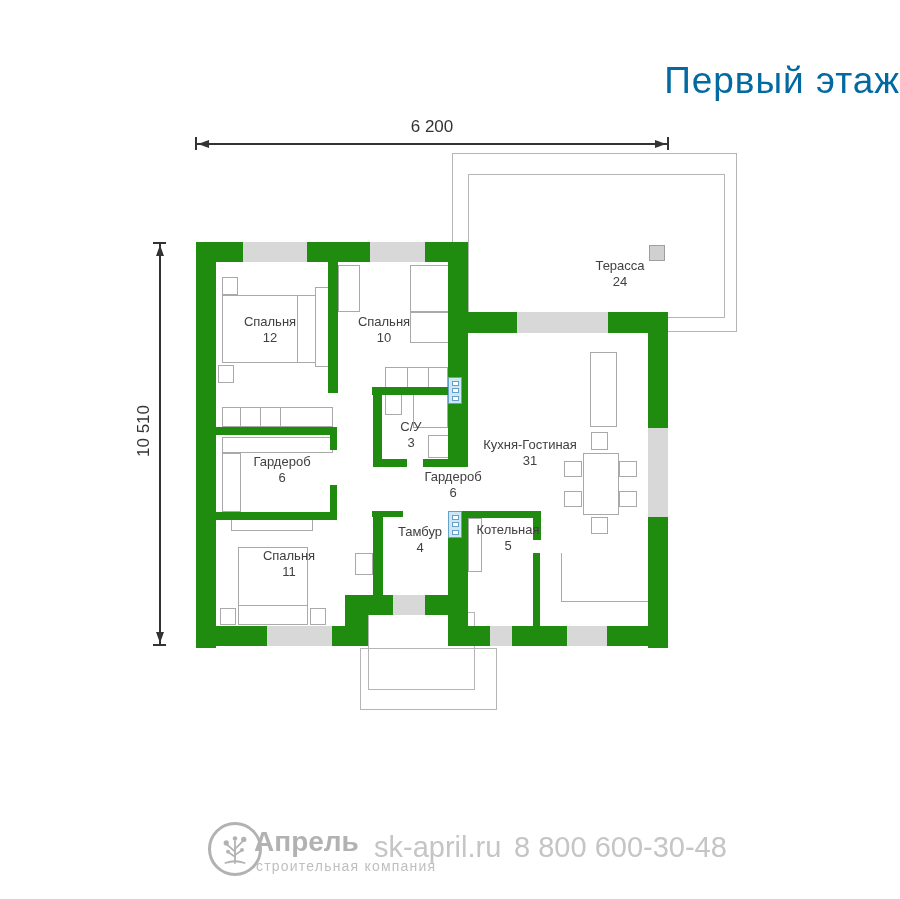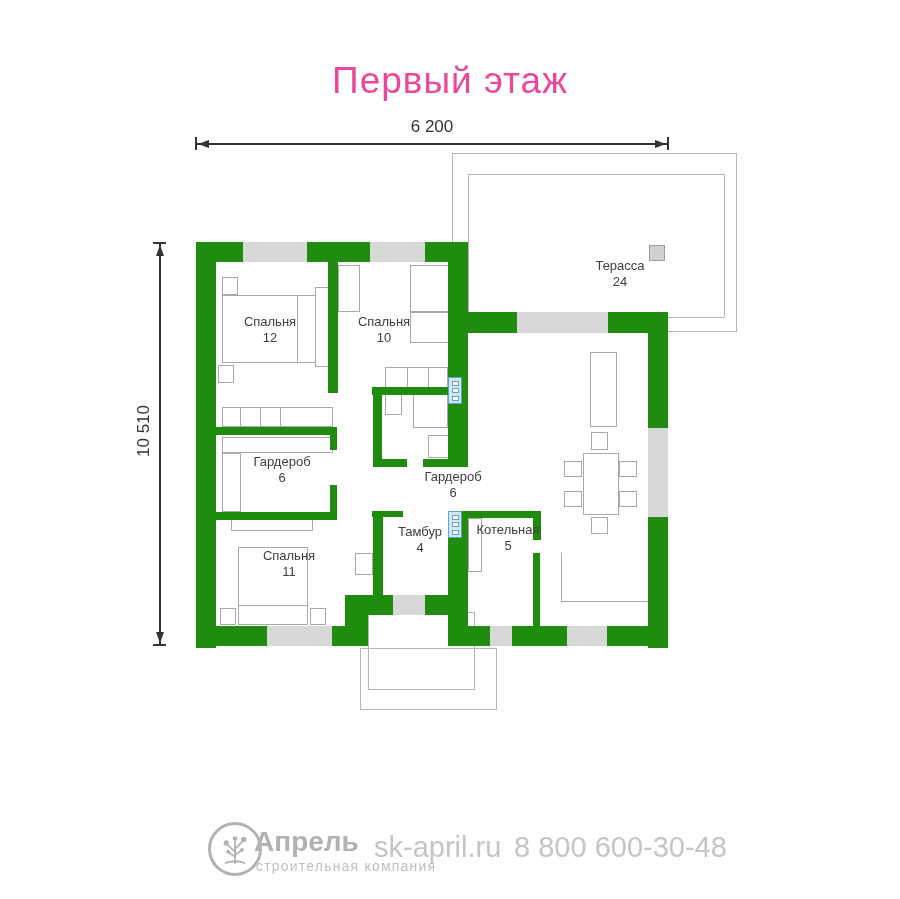--- a/index.html
+++ b/index.html
@@ -1,20 +1,20 @@
 <!DOCTYPE html>
 <html><head>
 <meta charset="utf-8">
 <style>
   html,body{margin:0;padding:0;background:#fff;}
   .canvas{position:relative;width:900px;height:899px;background:#fff;overflow:hidden;
           font-family:"Liberation Sans",sans-serif;}
   .abs{position:absolute;}
-  .title{position:absolute;left:0;top:60px;width:900px;text-align:center;
-         font-size:37px;color:#ec4899;letter-spacing:1px;}
+  .title{position:absolute;left:0;top:60px;width:900px;text-align:right;
+         font-size:37px;color:#0369a1;letter-spacing:1px;}
   
   .dim-line{position:absolute;background:#333;}
   .dim-label{position:absolute;font-size:17px;color:#333;text-align:center;}
   .arr{position:absolute;width:0;height:0;}
   .arr.left{border-top:4px solid transparent;border-bottom:4px solid transparent;border-right:11px solid #333;}
   .arr.right{border-top:4px solid transparent;border-bottom:4px solid transparent;border-left:11px solid #333;}
   .arr.up{border-left:4px solid transparent;border-right:4px solid transparent;border-bottom:11px solid #333;}
   .arr.down{border-left:4px solid transparent;border-right:4px solid transparent;border-top:11px solid #333;}
   
   .wall{position:absolute;}
@@ -158,20 +158,28 @@
     <span>10</span>
   </div>
   <div class="room-label" style="left:560px;top:258px;width:120px">
     <span>Терасса</span>
     <span>24</span>
   </div>
   <div class="room-label" style="left:222px;top:454px;width:120px">
     <span>Гардероб</span>
     <span>6</span>
   </div>
+  <div class="room-label" style="left:351px;top:419px;width:120px">
+    <span>С/У</span>
+    <span>3</span>
+  </div>
+  <div class="room-label" style="left:460px;top:437px;width:140px">
+    <span>Кухня-Гостиная</span>
+    <span>31</span>
+  </div>
   <div class="room-label" style="left:393px;top:469px;width:120px">
     <span>Гардероб</span>
     <span>6</span>
   </div>
   <div class="room-label" style="left:229px;top:548px;width:120px">
     <span>Спальня</span>
     <span>11</span>
   </div>
   <div class="room-label" style="left:360px;top:524px;width:120px">
     <span>Тамбур</span>

